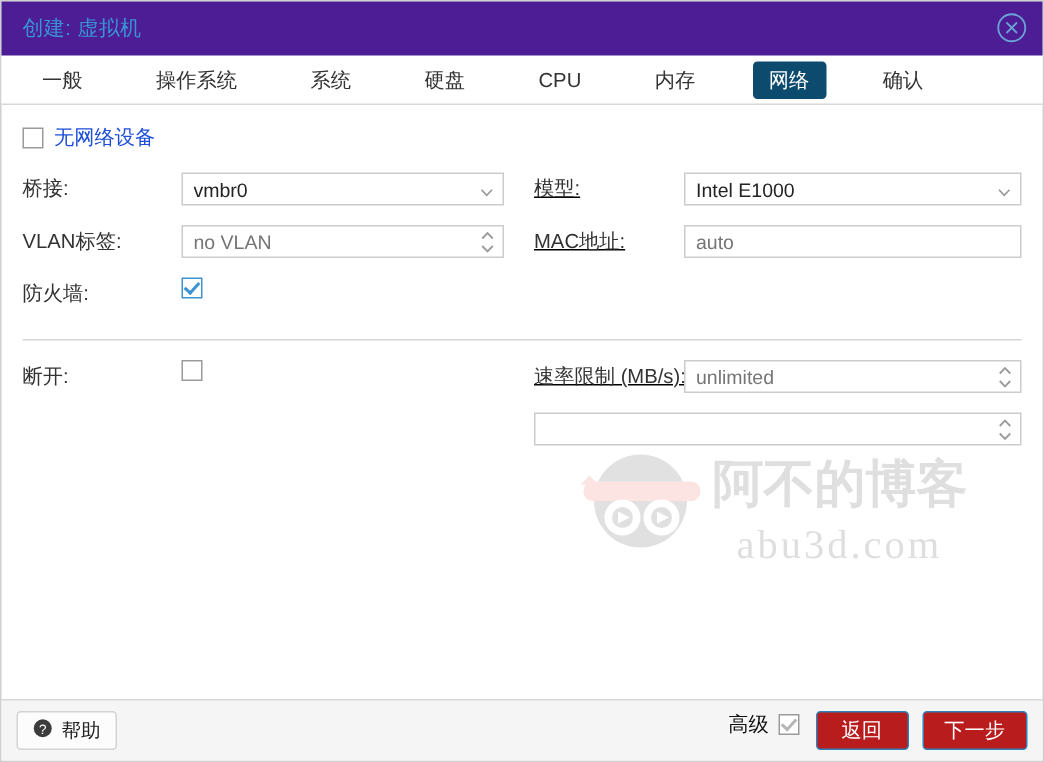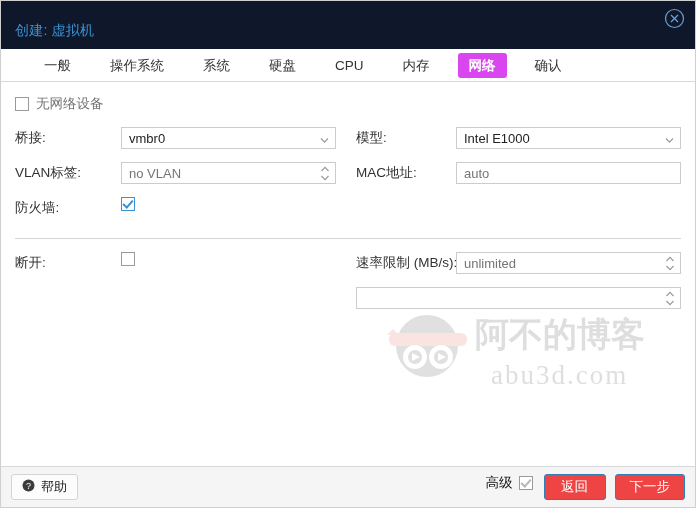--- a/index.html
+++ b/index.html
@@ -24,24 +24,24 @@
     border: 1px solid #cfcfcf;
     display: flex;
     flex-direction: column;
     position: relative;
   }
 
   
   .titlebar {
     height: 36px;
     min-height: 36px;
-    background: #0f172a;
-    display: flex;
-    align-items: center;
-    padding: 12px 10px 0 14px;
+    background: #4c1d95;
+    display: flex;
+    align-items: center;
+    padding: 0 10px 0 14px;
     position: relative;
   }
   .title-text {
     color: #3892d4;
     font-size: 14px;
     letter-spacing: .2px;
     white-space: nowrap;
   }
   .close-btn {
     position: absolute;
@@ -52,69 +52,68 @@
     cursor: pointer;
   }
 
   
   .tabbar {
     height: 32px;
     min-height: 32px;
     background: #ffffff;
     display: flex;
     align-items: center;
-    padding-left: 32px;
+    padding-left: 16px;
     border-bottom: 1px solid #d8d8d8;
-    gap: 8px;
+    gap: 18px;
   }
   .tab {
     font-size: 13.5px;
     color: #333333;
     padding: 4px 11px;
     margin-right: 9px;
     border-radius: 3px;
     cursor: pointer;
     white-space: nowrap;
     line-height: 17px;
   }
   .tab.active {
-    background: #d946ef;
+    background: #0c4a6e;
     color: #ffffff;
-    font-weight: bold;
   }
 
   
   .form-area {
     flex: 1;
     position: relative;
     padding: 12px 14px 0 14px;
     box-sizing: border-box;
   }
   .nonet-row {
     display: flex;
     align-items: center;
     height: 20px;
     margin-bottom: 10px;
   }
   .nonet-row .lbl {
     font-size: 13.5px;
-    color: #737373;
+    color: #1d4ed8;
     margin-left: 7px;
   }
 
   .cols {
     display: flex;
     width: 100%;
   }
   .col {
     width: 50%;
     box-sizing: border-box;
   }
   .col.left { padding-right: 12px; }
-  .col.right { padding-left: 8px; }
+  .col.right { padding-left: 8px; text-decoration: underline; }
 
   .field-row {
     display: flex;
     align-items: center;
     height: 28px;
     margin-bottom: 7px;
   }
   .field-row .flabel {
     font-size: 13.5px;
     color: #333333;
@@ -245,21 +244,21 @@
     align-items: center;
     gap: 6px;
     font-size: 13.5px;
     color: #111;
     margin-right: 2px;
   }
   .btn-blue {
     height: 26px;
     min-width: 62px;
     padding: 0 14px;
-    background: #ef4444;
+    background: #b91c1c;
     border: 1px solid #2f7fbb;
     border-radius: 3px;
     color: #ffffff;
     font-family: "Liberation Sans", "DejaVu Sans", sans-serif;
     font-size: 13.5px;
     cursor: pointer;
     line-height: 24px;
   }
 </style>
 </head>

